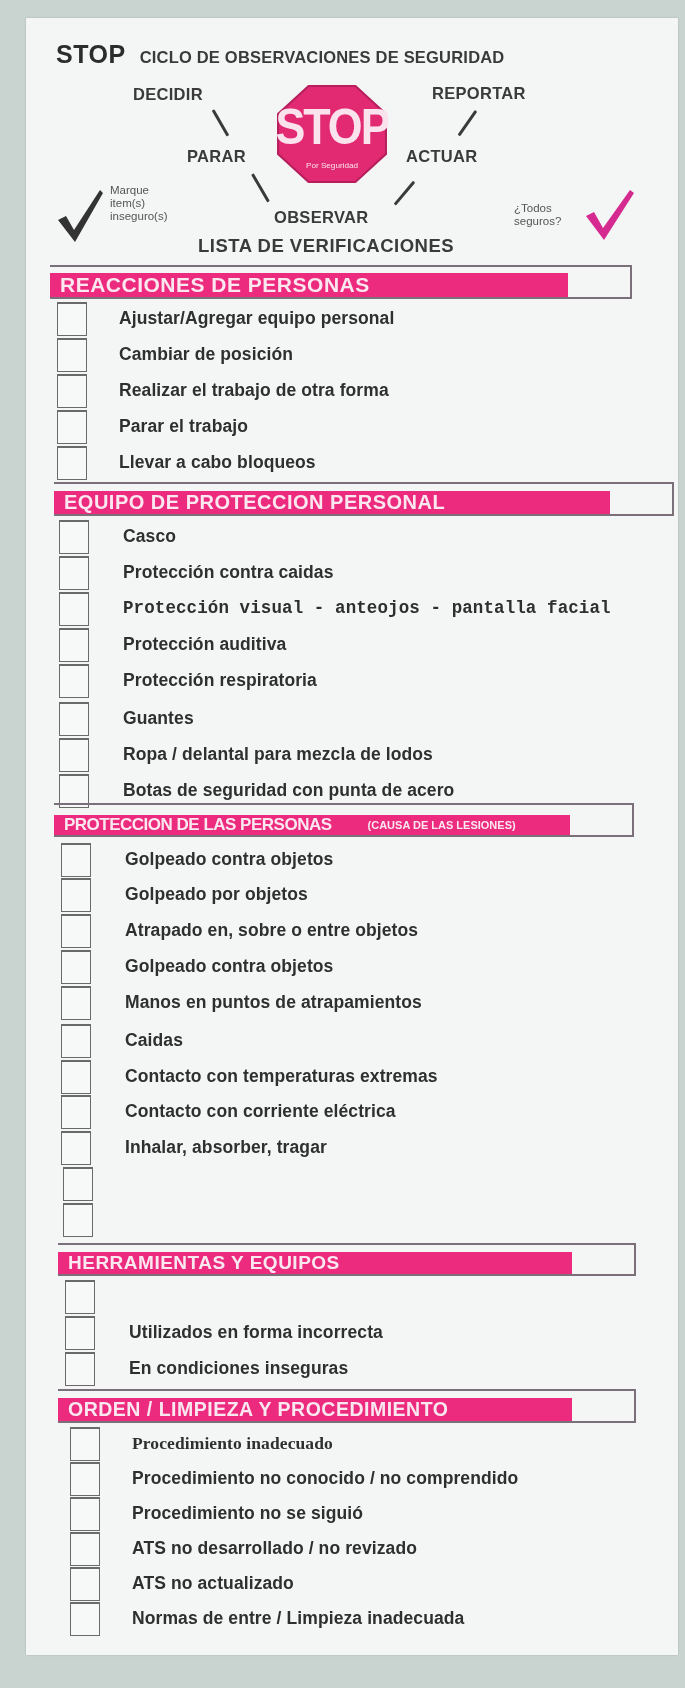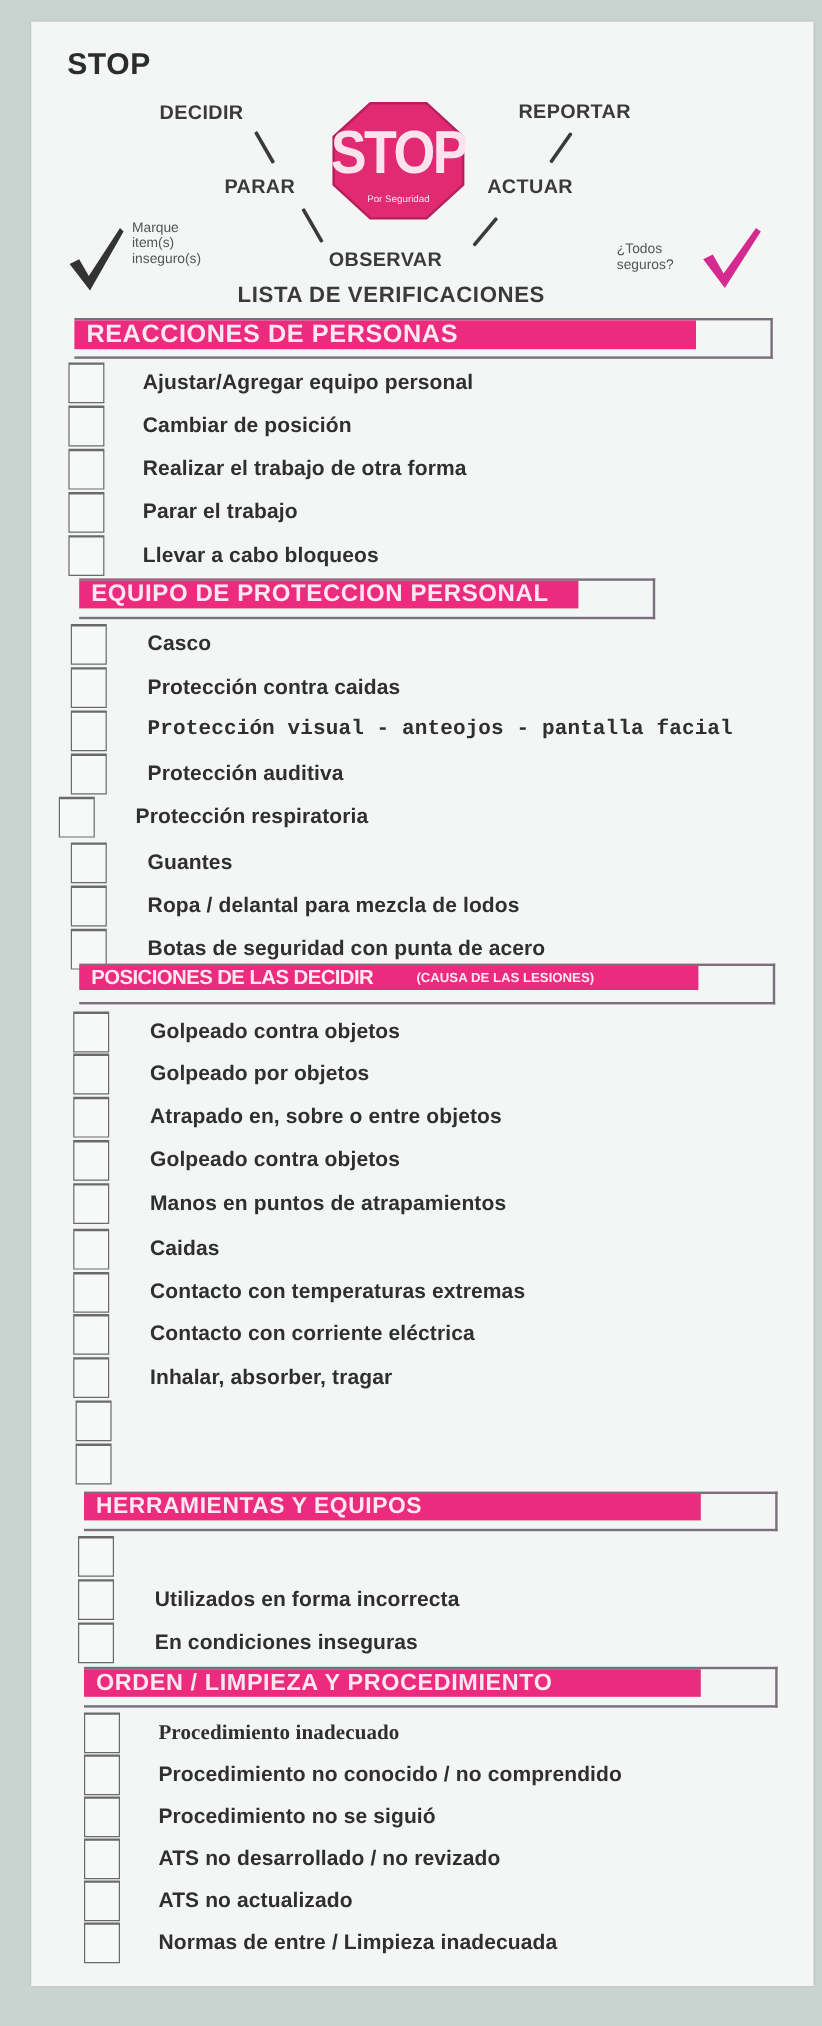--- a/index.html
+++ b/index.html
@@ -44,22 +44,22 @@
       position: absolute; left: 490px; top: 190px;
       font-size: 11.5px; line-height: 13px; color: #555;
     }
     .list-title {
       position: absolute; left: 170px; top: 222px;
       font-weight: 700; font-size: 18.5px; color: #3a3a3a; letter-spacing: 0.5px;
     }
 
     .section-header {
       position: absolute; left: 22px; width: 610px; height: 34px;
-      display: flex; align-items: flex-start;
-      border: 2px solid #7b6f7a; border-left: none; margin-left: 12px;
+      display: flex; align-items: flex-end;
+      border: 2px solid #7b6f7a; border-left: none;
     }
     .section-header .bar {
       flex: 1; background: #ec2a7e;
       color: #fbe7f0; font-weight: 900; font-size: 21px;
       display: flex; align-items: center; padding-left: 10px;
       letter-spacing: 0.5px; white-space: nowrap; overflow: hidden;
     }
     .section-header .bar .sub-note {
       font-size: 11px; font-weight: 700; margin-left: 36px; letter-spacing: 0;
     }
@@ -84,20 +84,21 @@
       letter-spacing: 0.1px;
     }
   </style>
 </head>
 <body>
 
 <div class="card"></div>
 
 <div class="top-title" style="left:56px; top:40px;">
   <span class="stop-word">STOP</span>
+  <span class="subtitle">CICLO DE OBSERVACIONES DE SEGURIDAD</span>
 </div>
 
 <span class="diagram-label" style="left:133px; top:85px;">DECIDIR</span>
 <span class="diagram-label" style="left:432px; top:84px;">REPORTAR</span>
 <span class="diagram-label" style="left:187px; top:147px;">PARAR</span>
 <span class="diagram-label" style="left:406px; top:147px;">ACTUAR</span>
 <span class="diagram-label" style="left:274px; top:208px;">OBSERVAR</span>
 
 <div class="line" style="left:219px; top:108px; height:30px; transform:rotate(-30deg);"></div>
 <div class="line" style="left:466px; top:108px; height:30px; transform:rotate(35deg);"></div>
@@ -152,60 +153,60 @@
 </div>
 <div class="item" style="left:57px; top:410px;">
   <div class="cb"></div>
   <span class="label" style="left:62px;">Parar el trabajo</span>
 </div>
 <div class="item" style="left:57px; top:446px;">
   <div class="cb"></div>
   <span class="label" style="left:62px;">Llevar a cabo bloqueos</span>
 </div>
 
-<div class="section-header" style="left:54px; top:482px; width:480px; height:34px;">
+<div class="section-header" style="left:54px; top:482px; width:620px; height:34px;">
   <div class="bar" style="font-size:20px;">EQUIPO DE PROTECCION PERSONAL</div>
   <div class="count-box"></div>
 </div>
 <div class="item" style="left:59px; top:520px;">
   <div class="cb"></div>
   <span class="label" style="left:64px;">Casco</span>
 </div>
 <div class="item" style="left:59px; top:556px;">
   <div class="cb"></div>
   <span class="label" style="left:64px;">Protección contra caidas</span>
 </div>
 <div class="item" style="left:59px; top:592px;">
   <div class="cb"></div>
   <span class="label" style="left:64px;font-family:Liberation Mono, monospace;">Protección visual - anteojos - pantalla facial</span>
 </div>
 <div class="item" style="left:59px; top:628px;padding-left:22px;">
   <div class="cb"></div>
   <span class="label" style="left:64px;">Protección auditiva</span>
 </div>
-<div class="item" style="left:49px; top:664px;padding-left:17px;">
+<div class="item" style="left:59px; top:664px;padding-left:17px;">
   <div class="cb"></div>
   <span class="label" style="left:64px;">Protección respiratoria</span>
 </div>
 <div class="item" style="left:59px; top:702px;">
   <div class="cb"></div>
   <span class="label" style="left:64px;">Guantes</span>
 </div>
 <div class="item" style="left:59px; top:738px;">
   <div class="cb"></div>
   <span class="label" style="left:64px;">Ropa / delantal para mezcla de lodos</span>
 </div>
 <div class="item" style="left:59px; top:774px;">
   <div class="cb"></div>
   <span class="label" style="left:64px;">Botas de seguridad con punta de acero</span>
 </div>
 
 <div class="section-header small" style="left:54px; top:803px; width:580px; height:34px;">
   <div class="bar" style="font-size:17px; font-weight:700; letter-spacing:-0.5px;">
-    <span>POSICIONES DE LAS DECIDIR</span>
+    <span>PROTECCION DE LAS PERSONAS</span>
     <span class="sub-note">(CAUSA DE LAS LESIONES)</span>
   </div>
   <div class="count-box"></div>
 </div>
 <div class="item" style="left:61px; top:843px;">
   <div class="cb"></div>
   <span class="label" style="left:64px;">Golpeado contra objetos</span>
 </div>
 <div class="item" style="left:61px; top:878px;">
   <div class="cb"></div>

